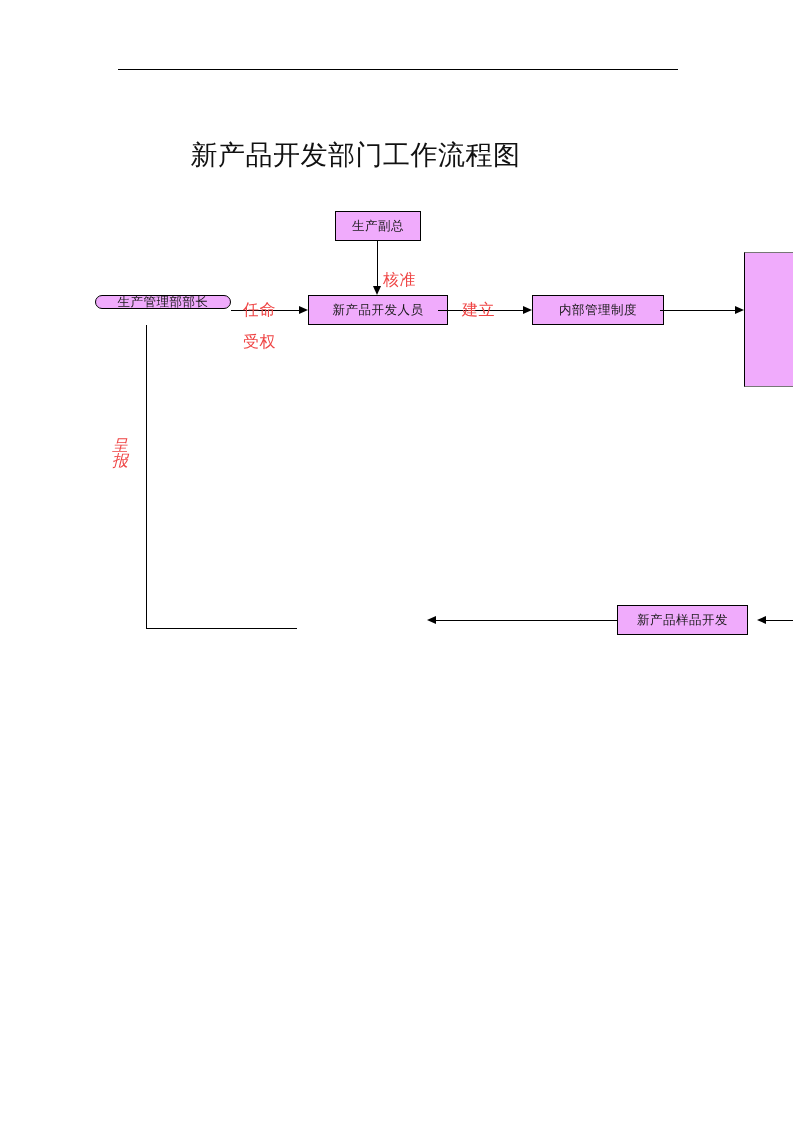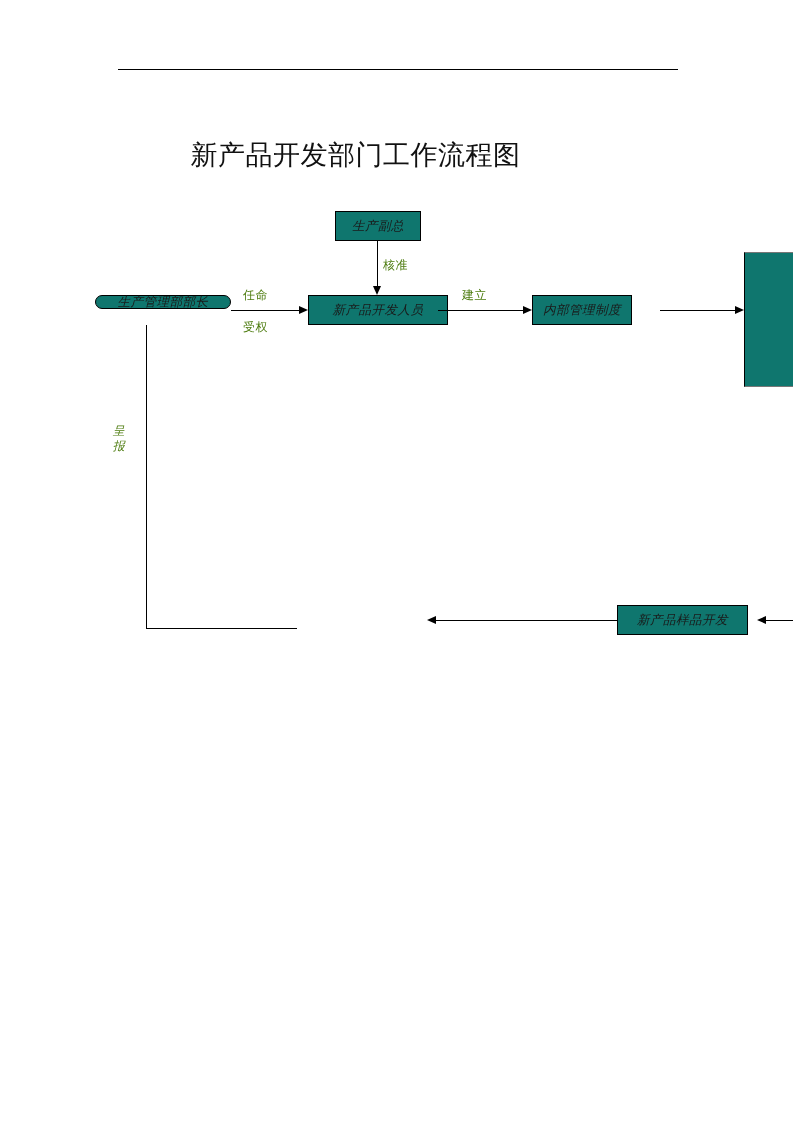--- a/index.html
+++ b/index.html
@@ -46,48 +46,48 @@
     letter-spacing: 0.5px;
     color: #111;
     white-space: nowrap;
   }
 
   
   .node {
     position: absolute;
     box-sizing: border-box;
     border: 1px solid #000;
-    background: #0f766e;
+    background: #f0abfc;
     font-size: 12.5px;
     line-height: 1.1;
     display: flex;
     align-items: center;
     justify-content: center;
     text-align: center;
     white-space: nowrap;
     letter-spacing: 0.5px;
     color: #1a1a1a;
-    font-style: italic;
   }
 
   .node.empty-node {
     border: 1px solid #000;
     border-top-color: #777;
     border-bottom-color: #777;
     border-right: none;
   }
 
   
   .edge-label {
     position: absolute;
-    font-size: 12px;
+    font-size: 16px;
     line-height: 15px;
     letter-spacing: 0.5px;
     white-space: nowrap;
-    color: #4d7c0f;
+    color: #ef4444;
+    margin-top: 14px;
   }
   .edge-label.vertical {
     white-space: normal;
     width: 14px;
     text-align: center;
     font-style: italic;
   }
 
   
   .hline {
@@ -130,21 +130,21 @@
   <div class="header-rule"></div>
 
   <div class="title">新产品开发部门工作流程图</div>
 
   <div class="node" style="left:335px; top:211px; width:86px; height:30px;">生产副总</div>
 
   <div class="node" style="left:95px; top:295px; width:136px; height:14px;border-radius:9px;">生产管理部部长</div>
 
   <div class="node" style="left:308px; top:295px; width:140px; height:30px;">新产品开发人员</div>
 
-  <div class="node" style="left:532px; top:295px; width:100px; height:30px;">内部管理制度</div>
+  <div class="node" style="left:532px; top:295px; width:132px; height:30px;">内部管理制度</div>
 
   <div class="node empty-node" style="left:744px; top:252px; width:60px; height:135px;"></div>
 
 
   <div class="node" style="left:617px; top:605px; width:131px; height:30px;">新产品样品开发</div>
 
   <div class="vline" style="left:377px; top:241px; height:45px;"></div>
   <div class="arrow-down" style="left:373px; top:286px;"></div>
   <div class="edge-label" style="left:383px; top:258px;">核准</div>
 

